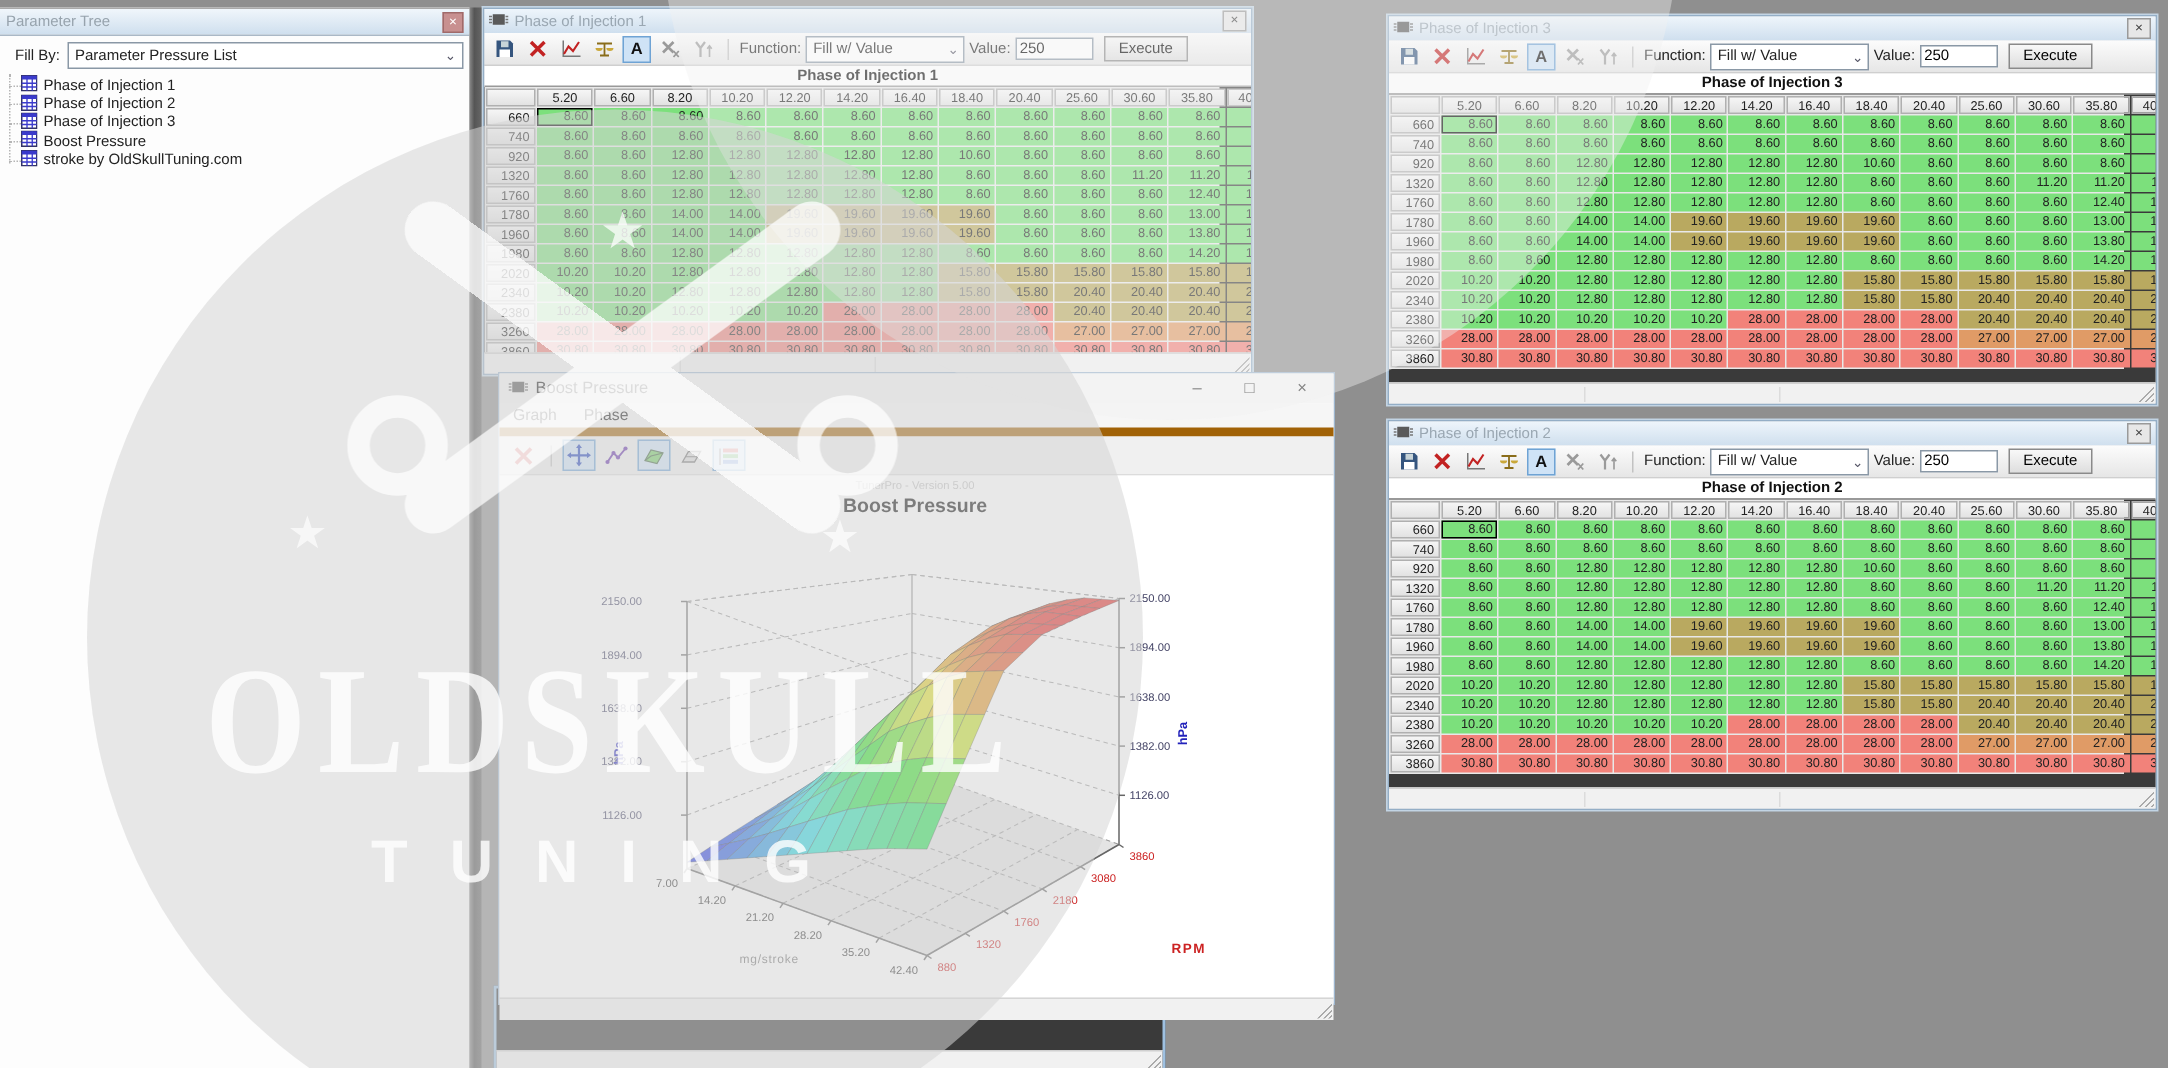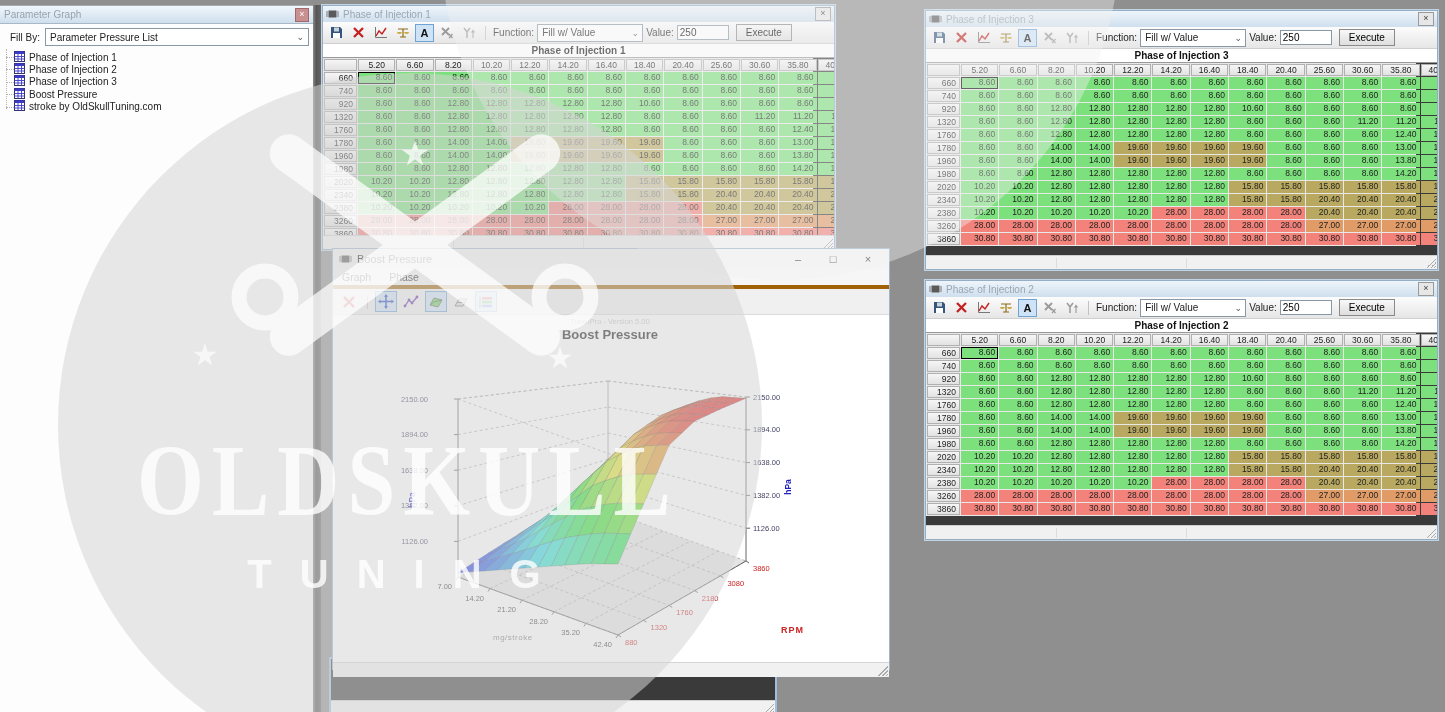--- a/index.html
+++ b/index.html
@@ -46,41 +46,41 @@
   .grip{position:absolute;right:1px;bottom:1px;width:10px;height:10px;background:
     linear-gradient(135deg,transparent 50%,#aaa 50%,#aaa 56%,transparent 56%,transparent 70%,#aaa 70%,#aaa 76%,transparent 76%,transparent 88%,#aaa 88%,#aaa 94%,transparent 94%);}
   .wpos0{left:322px;top:5px;width:511px;height:243px;}
   .wpos1{left:925px;top:10px;width:511px;height:258px;}
   .wpos2{left:925px;top:280px;width:511px;height:258px;}
   
   .boost{left:332px;top:248px;width:556px;height:420px;background:#fff;border:1px solid #9eb6ce;display:flex;flex-direction:column;z-index:5;}
   .boost-tb{height:20px;background:#f4f4f4;display:flex;align-items:center;padding:0 6px;gap:5px;flex:0 0 auto;}
   .boost-title{flex:1;font-size:11px;color:#222;}
   .wbtn{width:30px;text-align:center;font-size:11px;color:#333;}
-  .boost-menu{height:16px;background:#f6f6f6;border-bottom:4px solid #a16207;display:flex;align-items:center;flex:0 0 auto;}
+  .boost-menu{height:16px;background:#f6f6f6;border-bottom:6px solid #a16207;display:flex;align-items:center;flex:0 0 auto;}
   .menu-item{font-size:10.5px;color:#222;padding:0 9px;}
   .boost-toolbar{height:25px;background:#f0f0f0;border-bottom:1px solid #dcdcdc;display:flex;align-items:center;padding:0 5px;gap:3px;flex:0 0 auto;}
   .bicon{width:20px;height:19px;display:flex;align-items:center;justify-content:center;border:1px solid transparent;}
   .bicon.pressed{background:#cfe3f6;border:1px solid #6fa3d4;}
   .boost-chart{flex:1;background:#fff;}
   .boost-status{height:14px;background:#f1f1f1;border-top:1px solid #d5d5d5;position:relative;flex:0 0 auto;}
   
   .frag{left:329px;top:657px;width:444px;height:55px;border:2px solid #9ec0e0;background:#3a3a3a;display:flex;flex-direction:column;z-index:1;}
   .frag-body{flex:1;}
   .frag-status{height:13px;background:#f1f1f1;border-top:1px solid #d0d0d0;position:relative;}
   .splitter{left:313px;top:5px;width:8px;height:707px;background:linear-gradient(90deg,#8a8a8a,#555 40%,#666);z-index:3;}
   
   .watermark{left:0;top:0;width:1445px;height:712px;z-index:50;pointer-events:none;}
 </style>
 </head>
 <body>
 
 <div class="abs param-panel">
   <div class="pt-titlebar">
-    <span class="pt-title">Parameter Graph</span>
+    <span class="pt-title">Parameter Tree</span>
     <span class="pt-close">×</span>
   </div>
   <div class="pt-viewby">
     <span class="tlabel">Fill By:</span>
     <div class="pt-combo">
       <span>Parameter Pressure List</span>
       <span class="chev">⌄</span>
     </div>
   </div>
   <div class="pt-tree" id="tree">

